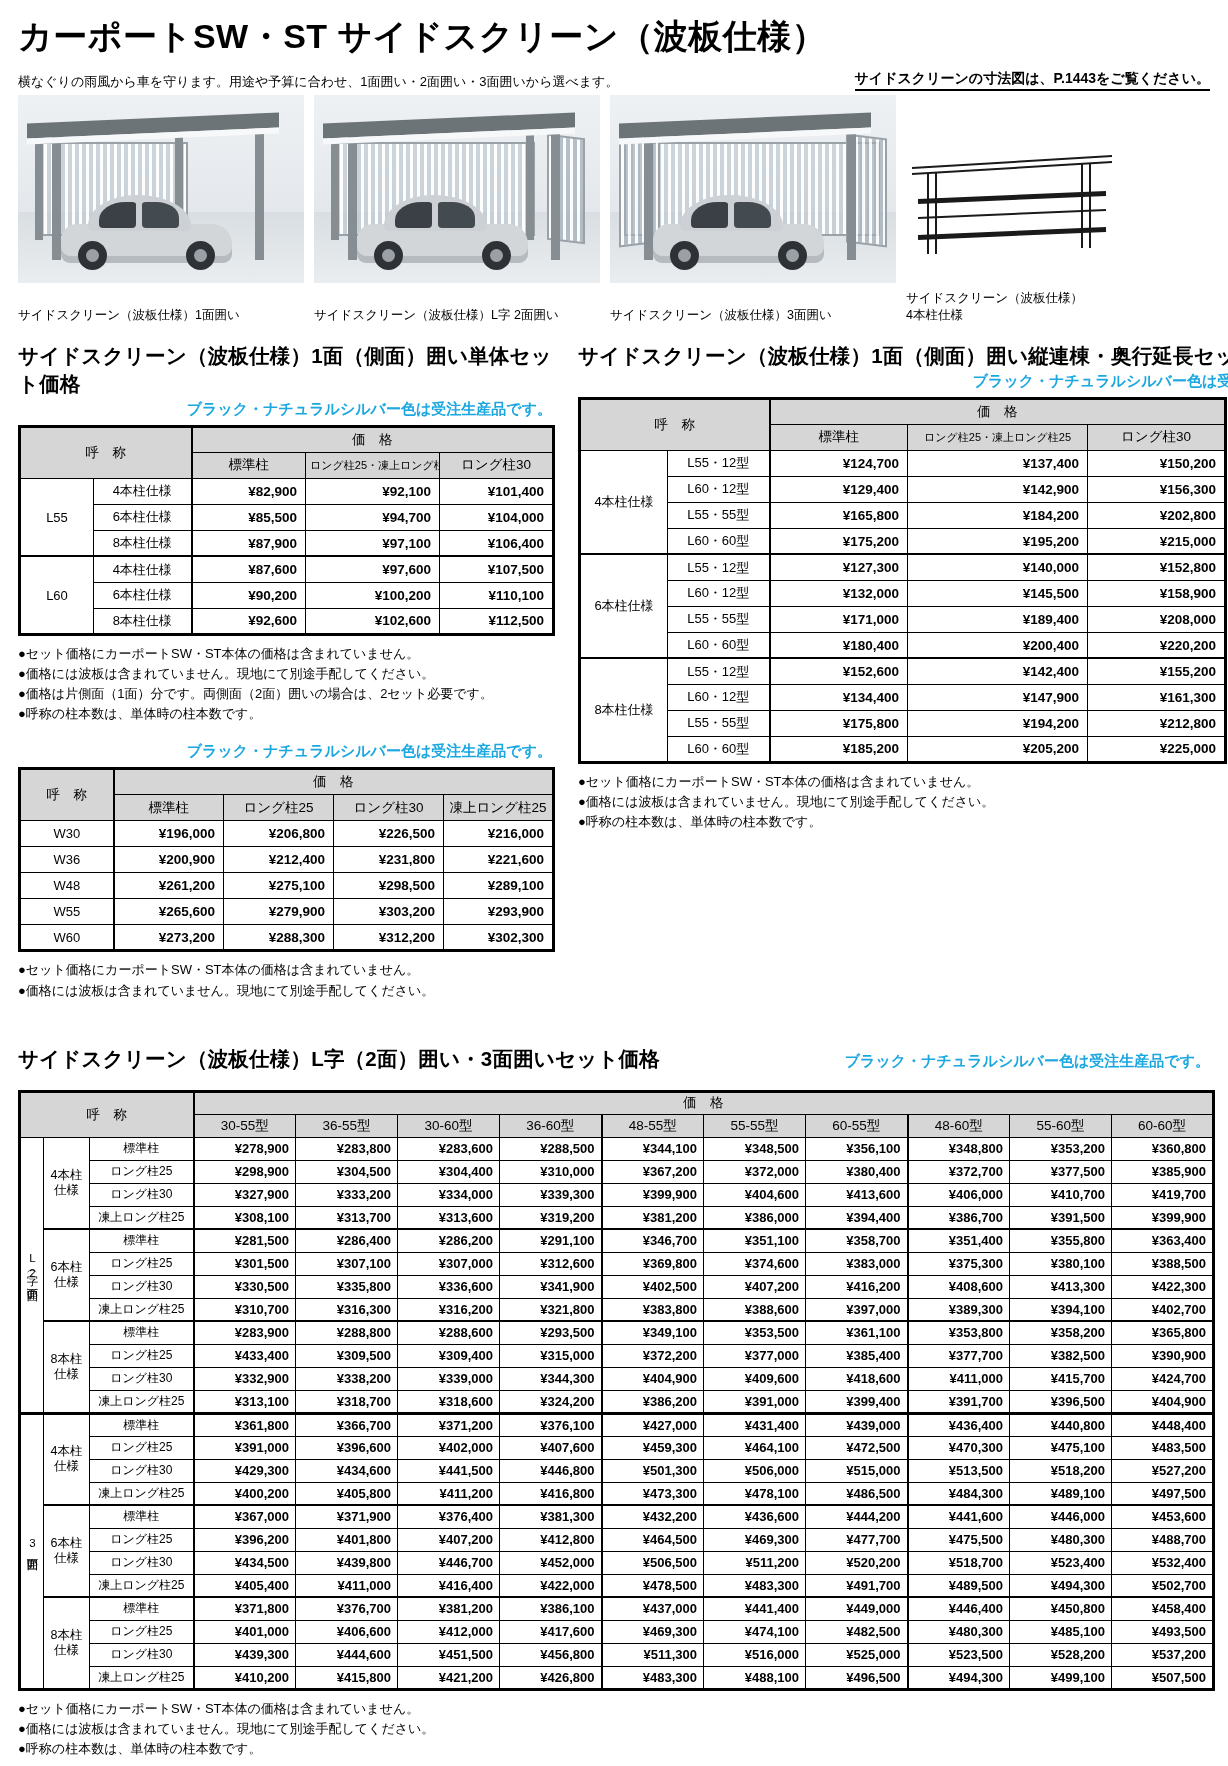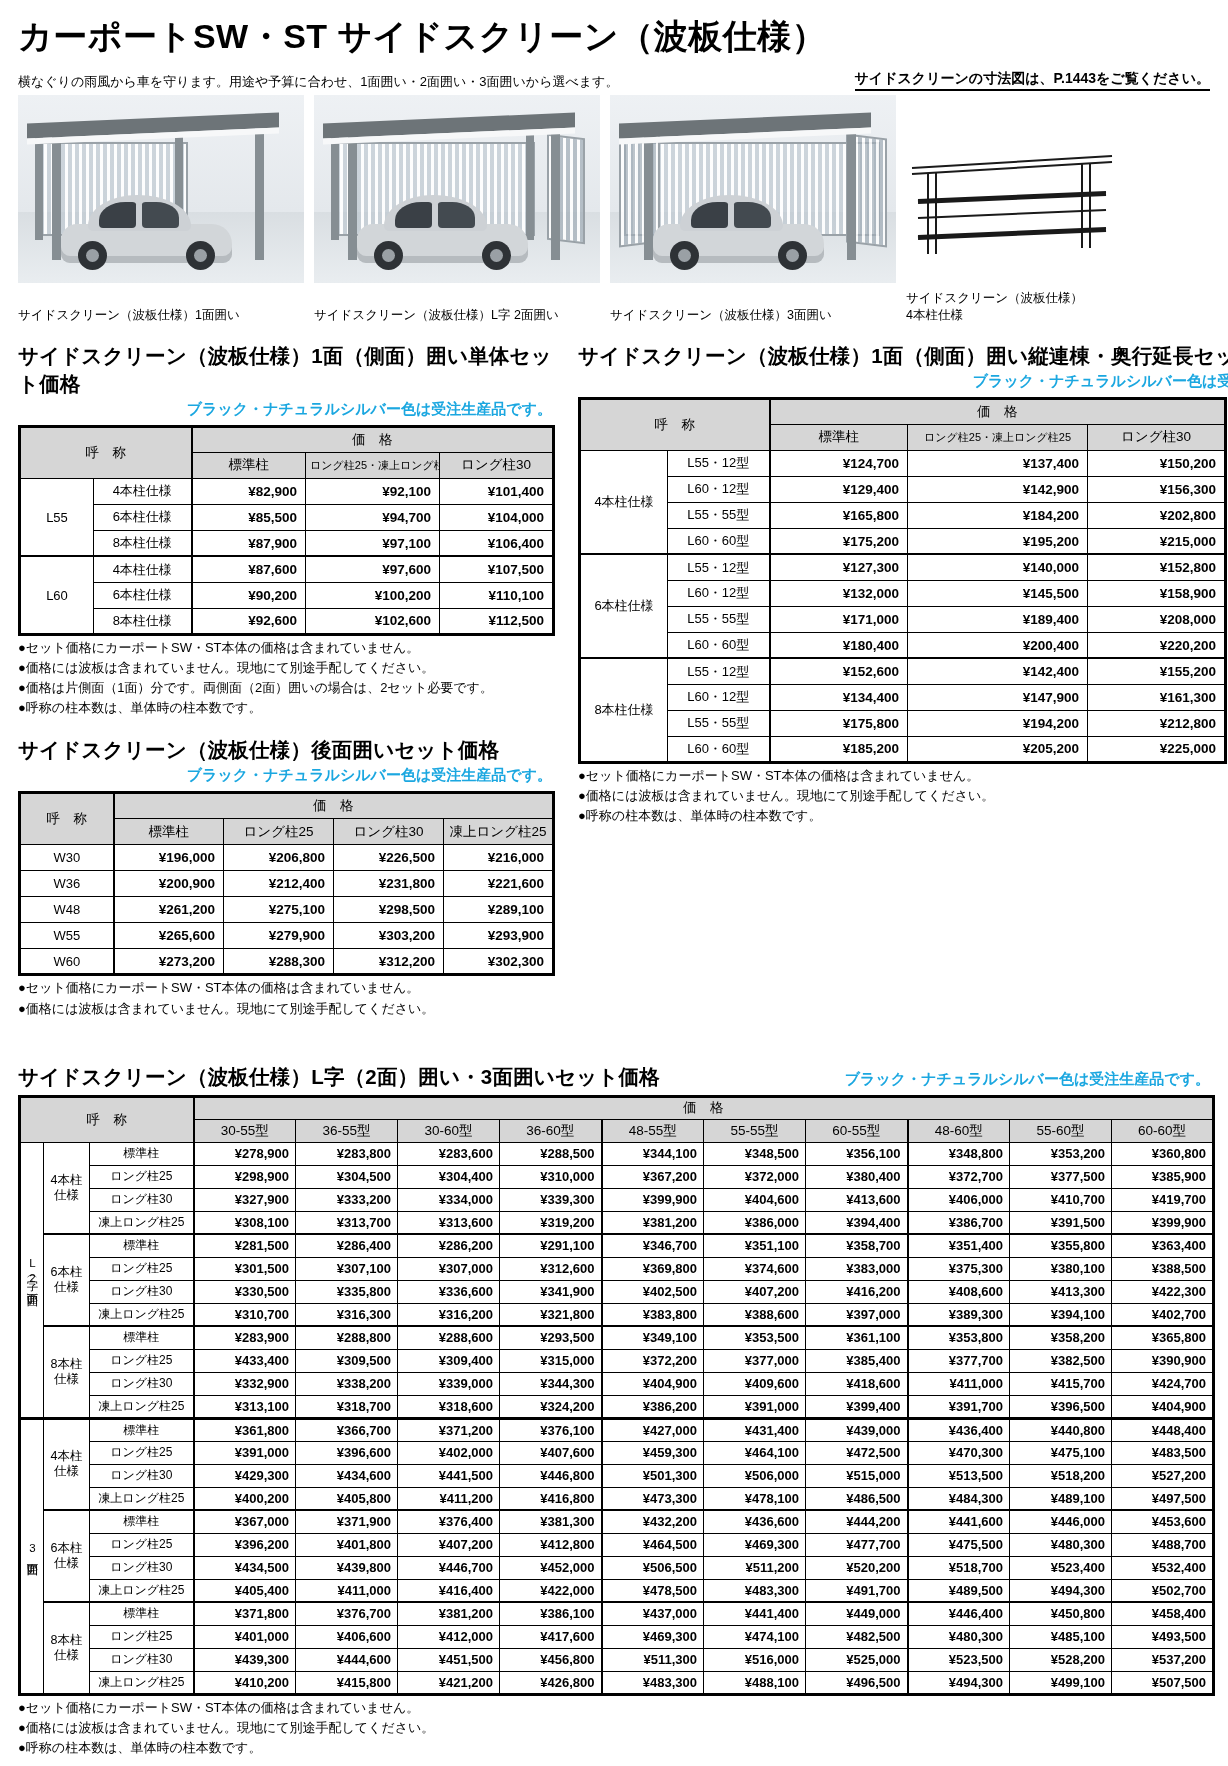--- a/index.html
+++ b/index.html
@@ -34,21 +34,21 @@
   .wheel:after{content:"";position:absolute;left:28%;top:28%;width:44%;height:44%;background:#9aa0a5;border-radius:50%;}
   .diagram{width:212px;height:118px;background:#fff;}
   .caption{font-size:12.5px;margin-top:24px;white-space:pre-line;line-height:1.35;}
 
   
   .two-col{display:flex;gap:26px;align-items:flex-start;}
   .col-left{width:534px;flex:none;}
   .col-right{width:760px;flex:none;}
   .sec-title{font-size:20.5px;font-weight:bold;margin:4px 0 2px;letter-spacing:.2px;}
   .order-note{color:#1ba7e0;font-weight:bold;font-size:15px;text-align:right;margin:0 0 6px;}
-  .t4-head{display:flex;justify-content:space-between;align-items:baseline;margin:26px 0 4px;}
+  .t4-head{display:flex;justify-content:space-between;align-items:baseline;margin:26px 0 17px;}
   .t4-head .sec-title{margin:0;}
   .t4-head .order-note{margin:0;}
 
   
   table{border-collapse:collapse;border:3px solid #000;table-layout:fixed;}
   th,td{border:1px solid #000;padding:0 4px;height:26px;font-weight:normal;
     overflow:hidden;white-space:nowrap;box-sizing:border-box;}
   th{background:#d6d6d6;text-align:center;font-size:13.5px;}
   th.small{font-size:11px;}
   td.price{text-align:right;font-weight:bold;font-size:13.5px;padding-right:8px;}
@@ -56,21 +56,21 @@
   .bl2{border-left:2.5px solid #000 !important;}
   tr.group-top>td{border-top:2.5px solid #000;}
   tr.section-top>td{border-top:3px solid #000;}
   td.section-name{writing-mode:vertical-rl;text-orientation:upright;text-align:center;
     font-size:11.5px;letter-spacing:1px;padding:2px 0;}
   #table4 th,#table4 td{height:23px;}
   #table4 td.price{font-size:13px;padding-right:6px;}
   #table4 td.row-label{font-size:12px;}
   #table4 td.group-name{font-size:12.5px;white-space:normal;line-height:1.2;}
 
-  .notes{list-style:none;margin:2px 0 18px;padding:0;font-size:13px;line-height:1.55;}
+  .notes{list-style:none;margin:8px 0 18px;padding:0;font-size:13px;line-height:1.55;}
 </style>
 </head>
 <body>
 
 <div class="page">
 
   <h1 class="page-title">カーポートSW・ST サイドスクリーン（波板仕様）</h1>
 
   <div class="intro-row">
     <div class="intro">横なぐりの雨風から車を守ります。用途や予算に合わせ、1面囲い・2面囲い・3面囲いから選べます。</div>
@@ -230,21 +230,20 @@
             </tr>
           </tbody>
       </table>
       <ul class="notes" id="t1-notes">
           <li>●セット価格にカーポートSW・ST本体の価格は含まれていません。</li>
           <li>●価格には波板は含まれていません。現地にて別途手配してください。</li>
           <li>●価格は片側面（1面）分です。両側面（2面）囲いの場合は、2セット必要です。</li>
           <li>●呼称の柱本数は、単体時の柱本数です。</li>
         </ul>
 
-      <div class="sec-title">サイドスクリーン（波板仕様）後面囲いセット価格</div>
       <div class="order-note">ブラック・ナチュラルシルバー色は受注生産品です。</div>
       <table id="table3" style="width:534px;">
         <colgroup>
             <col style="width:94px;">
             <col style="width:110px;">
             <col style="width:110px;">
             <col style="width:110px;">
             <col style="width:110px;">
           </colgroup>
         <thead>

